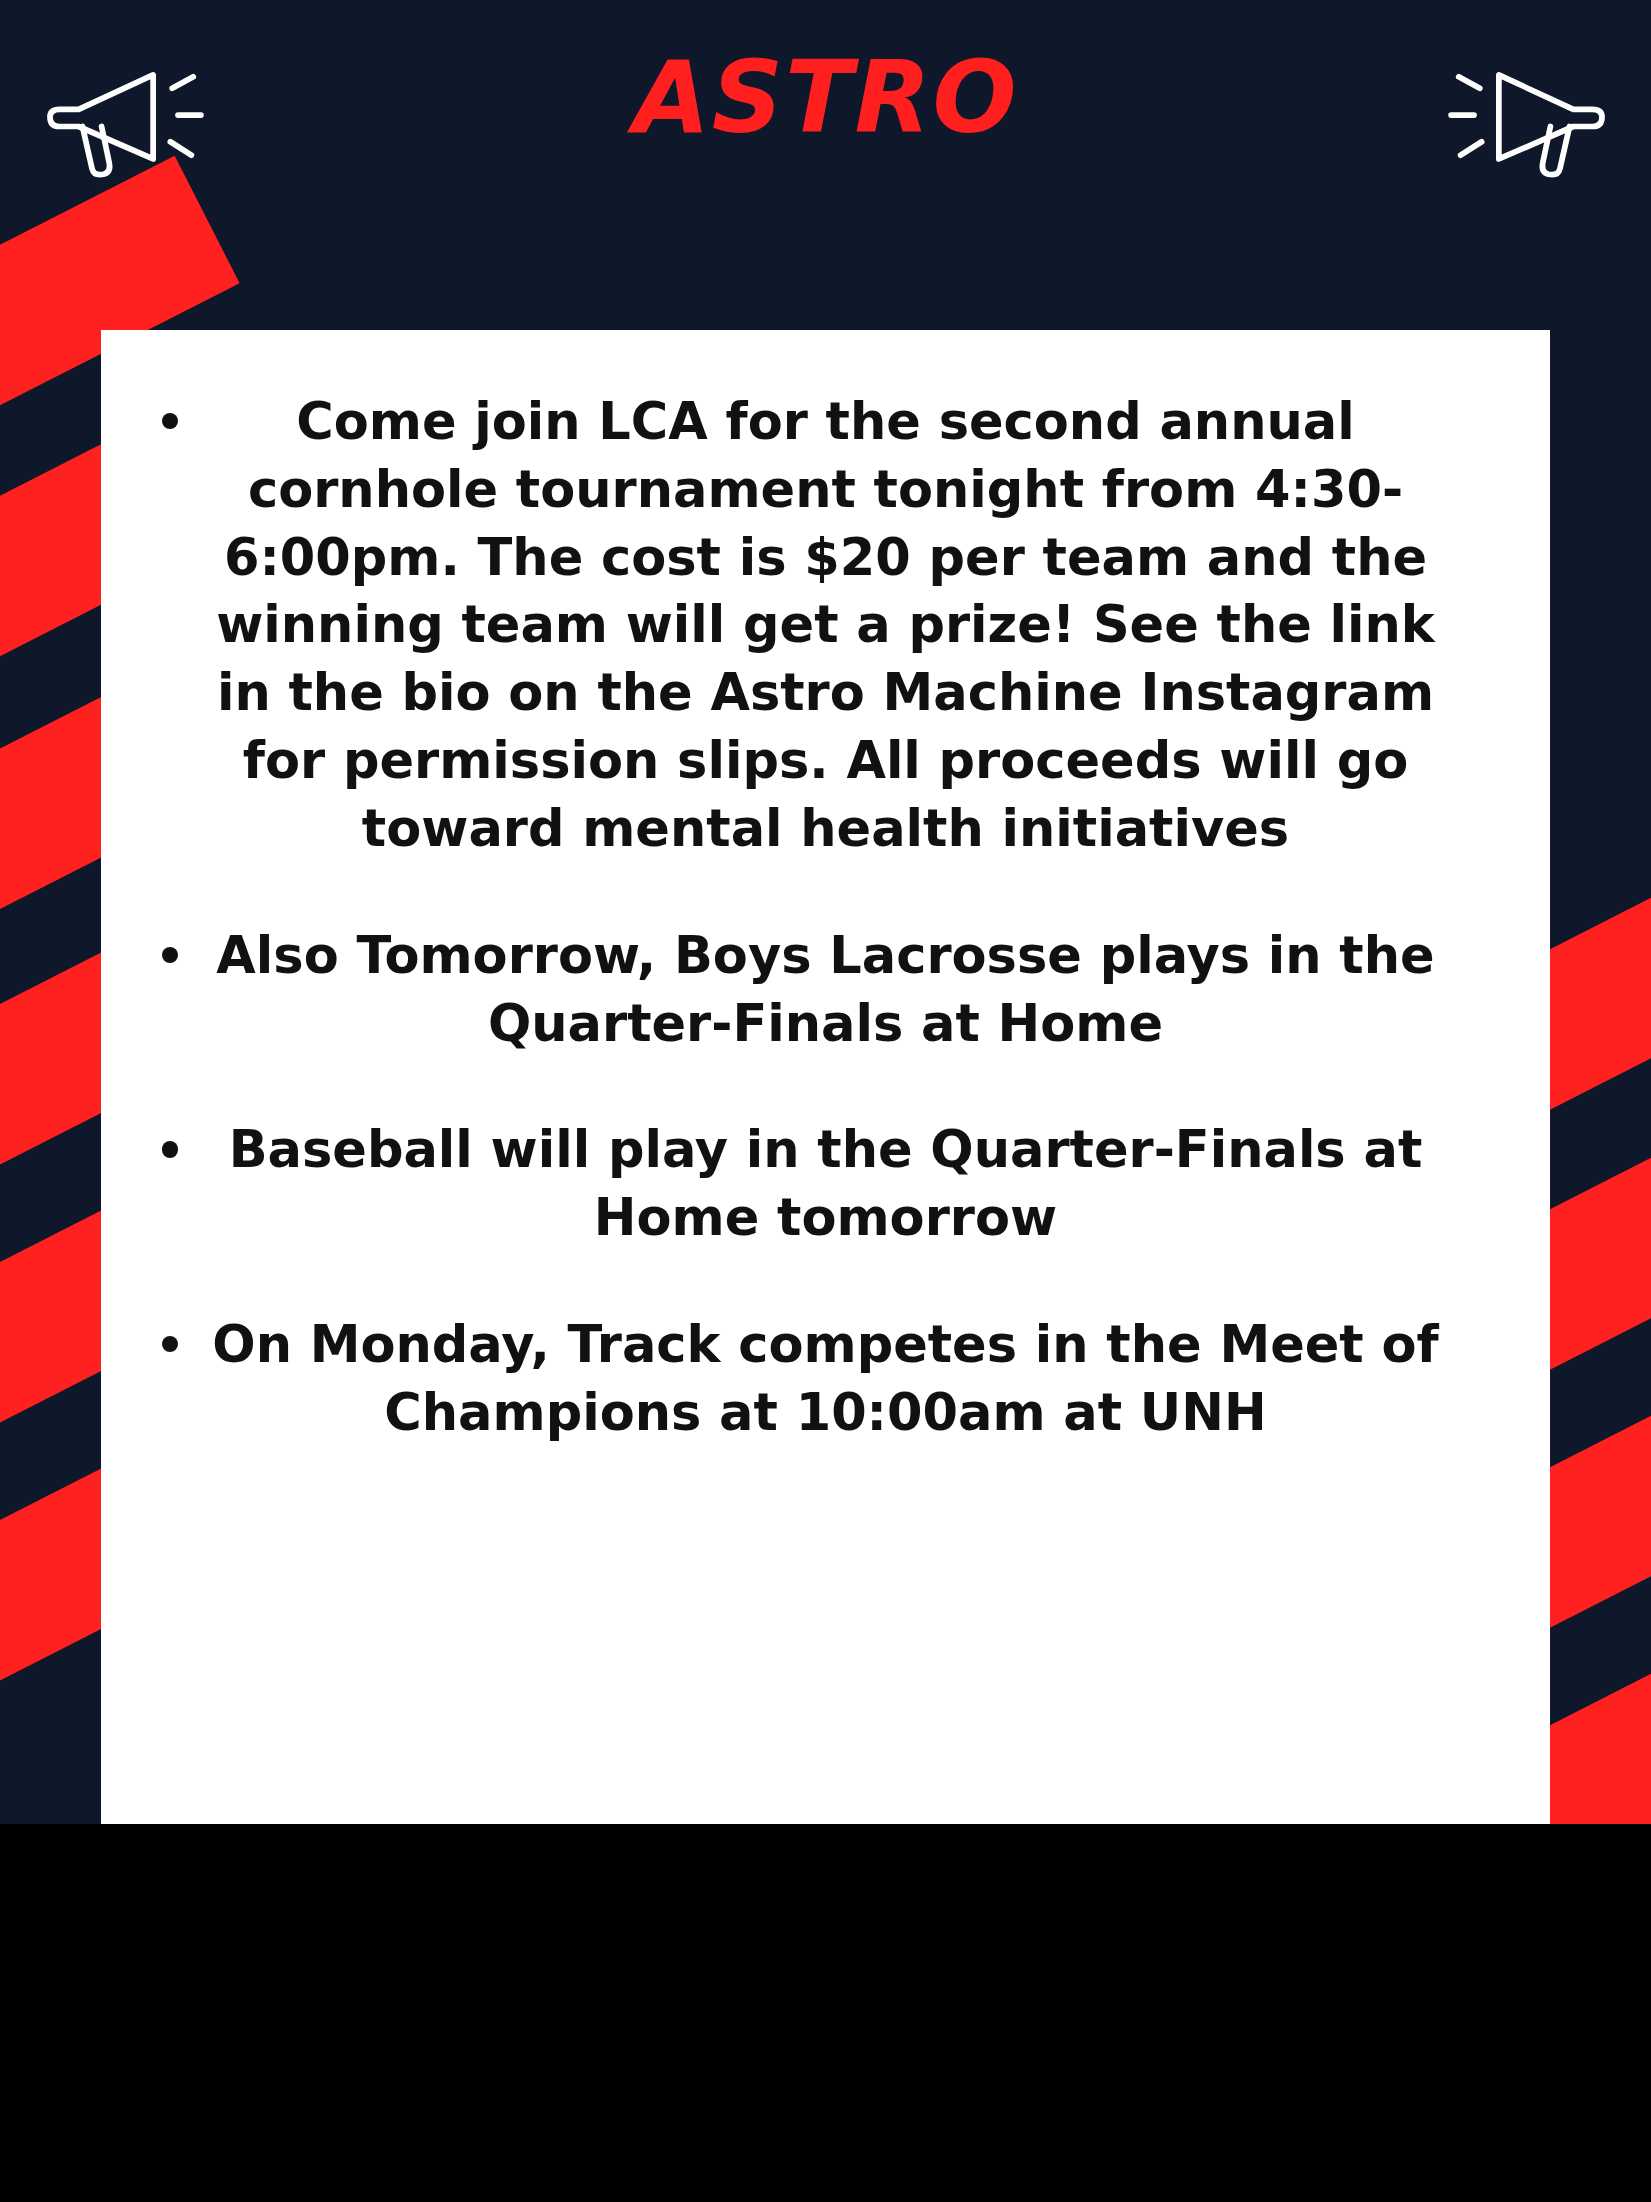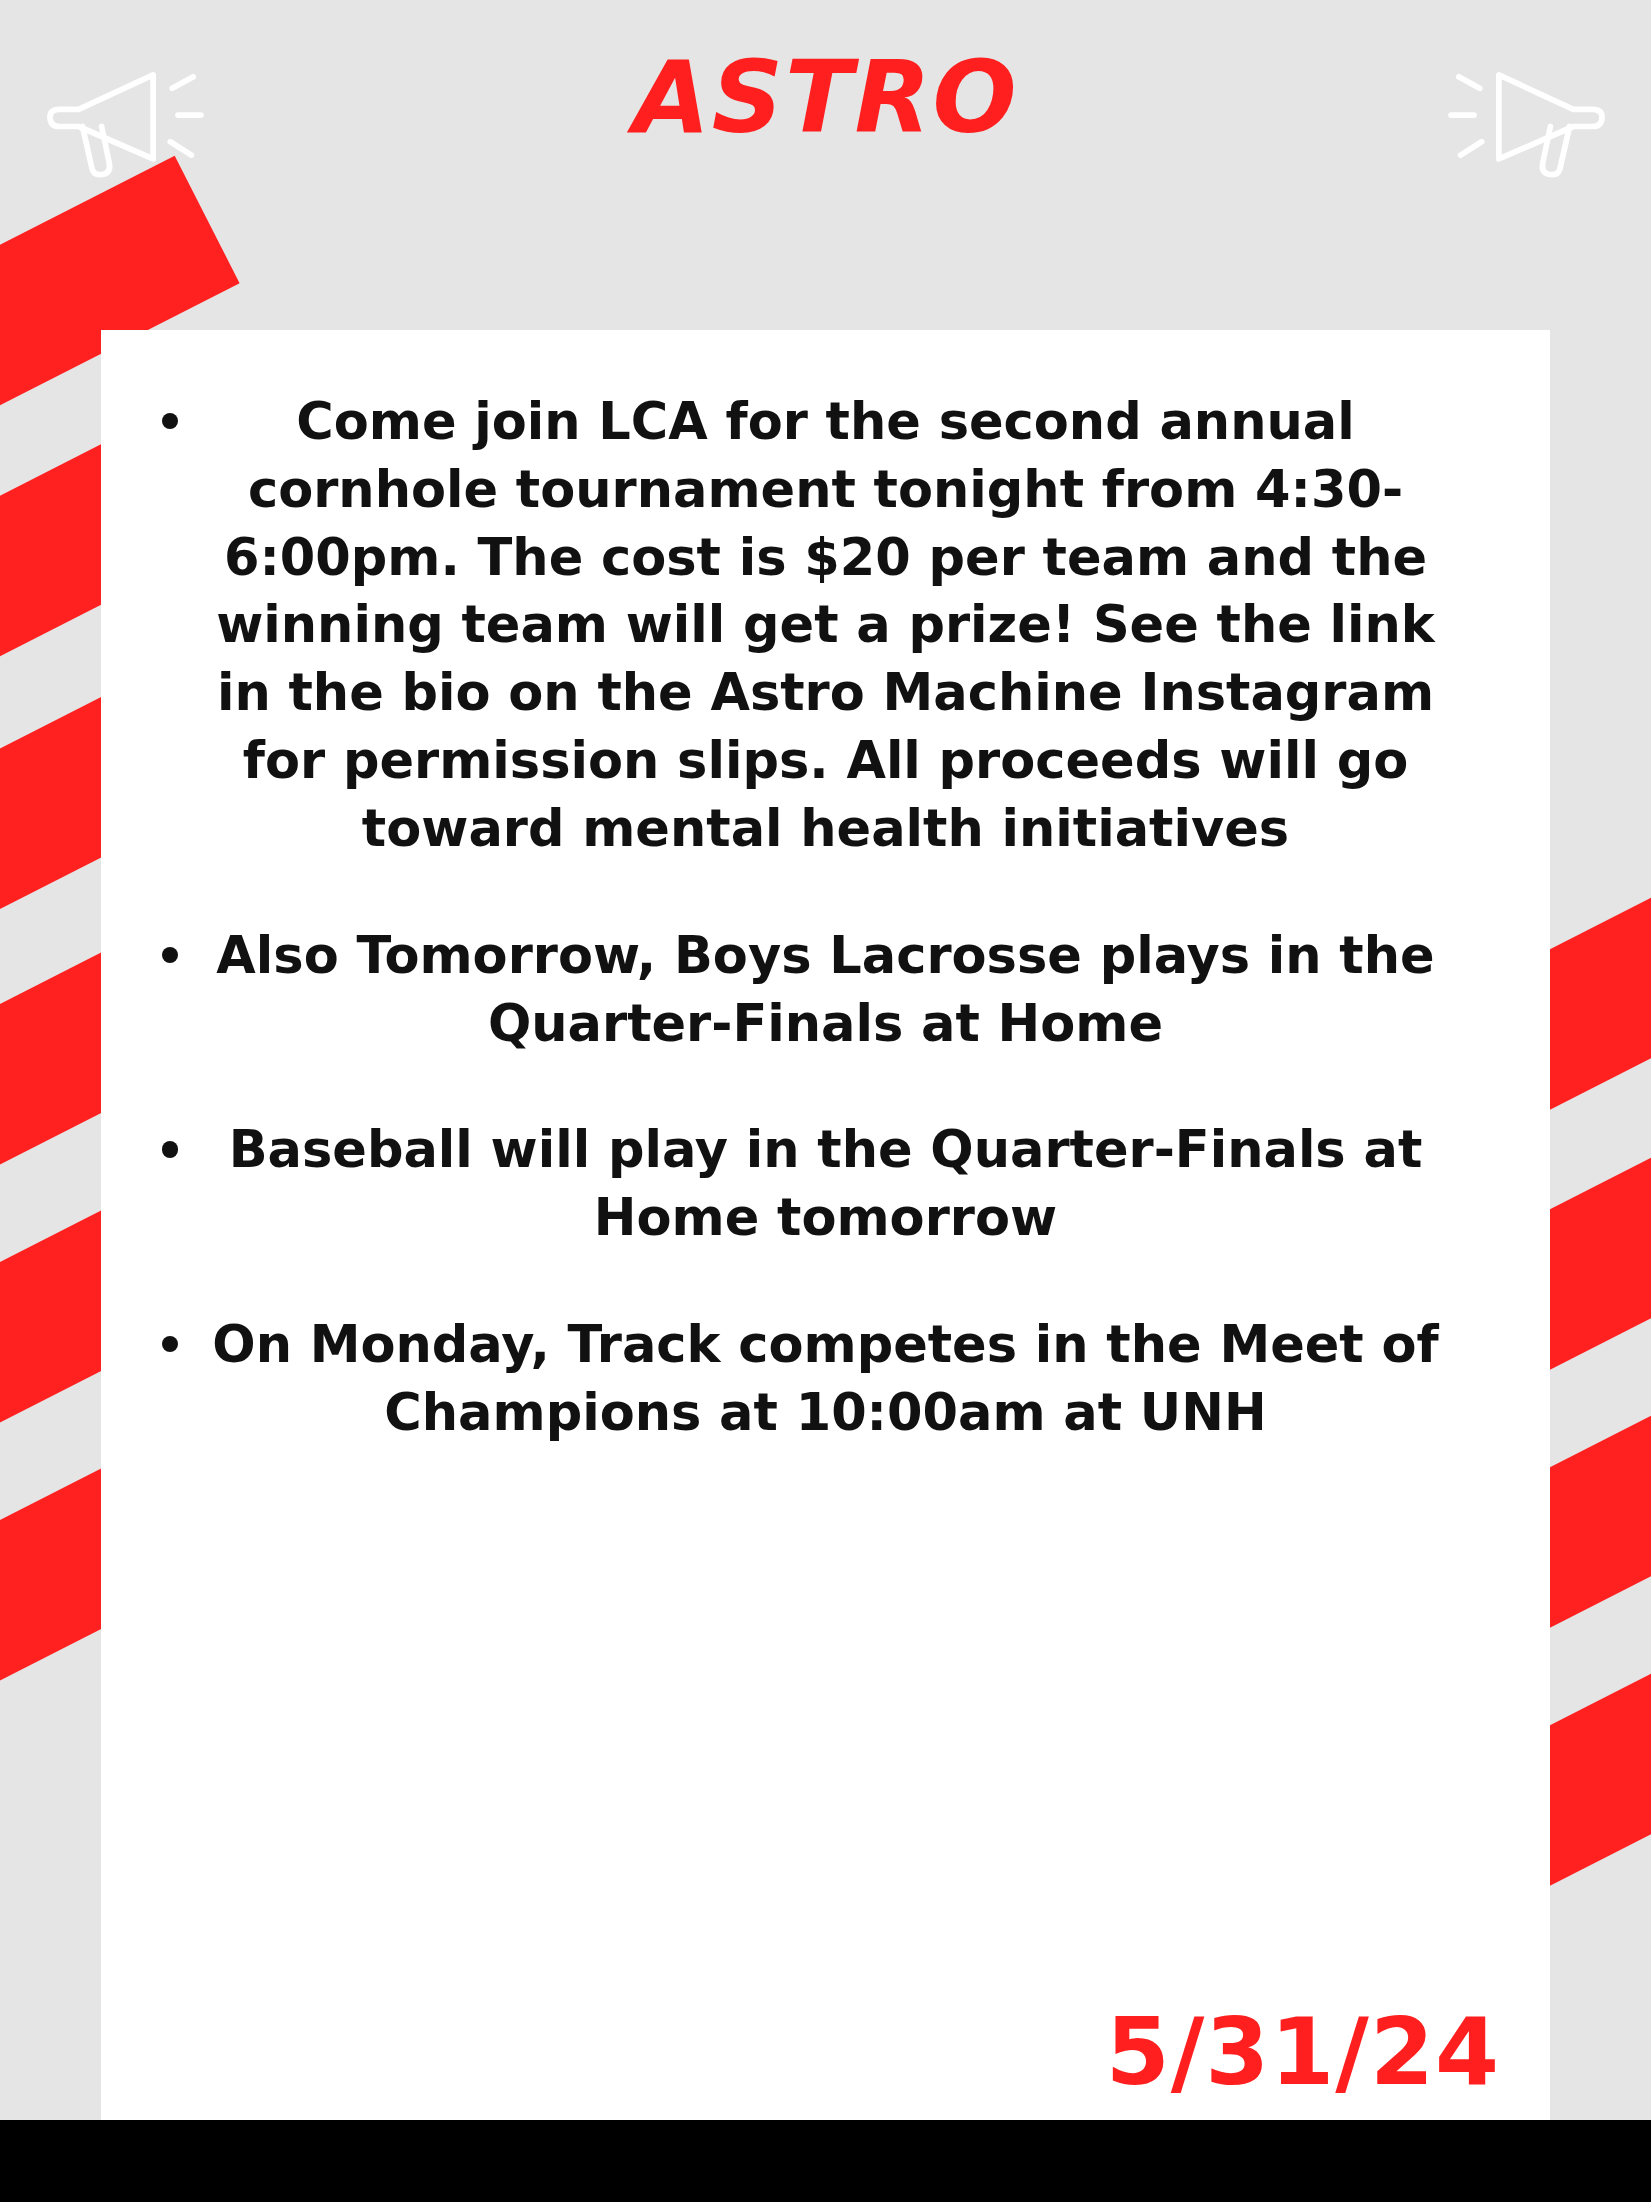--- a/index.html
+++ b/index.html
@@ -9,22 +9,22 @@
   body {
     width: 1652px;
     height: 2202px;
     background: #000000;
     font-family: "Liberation Sans", sans-serif;
     overflow: hidden;
   }
   .poster {
     position: relative;
     width: 1652px;
-    height: 2120px;
-    background: #e5e5e5;
+    height: 1824px;
+    background: #0f172a;
     overflow: hidden;
   }
 
   
   .stripes {
     position: absolute;
     inset: 0;
     overflow: hidden;
     pointer-events: none;
   }

